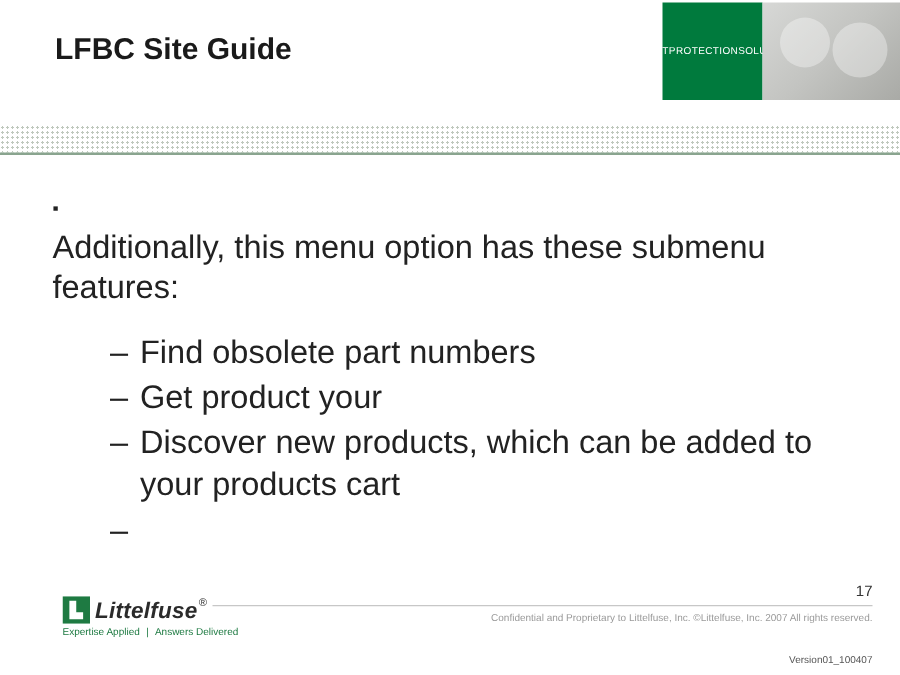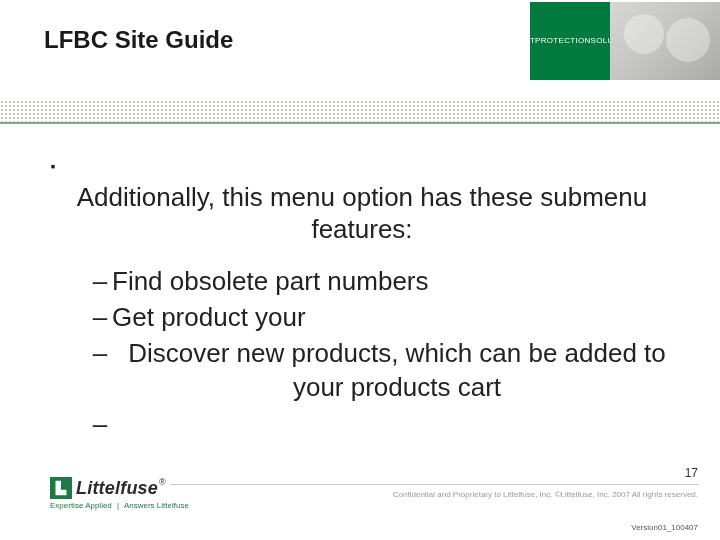--- a/index.html
+++ b/index.html
@@ -1,17 +1,17 @@
 <!DOCTYPE html>
 <html><head>
 <meta charset="utf-8">
 <style>
   * { margin: 0; padding: 0; box-sizing: border-box; }
   html, body { width: 720px; height: 540px; font-family: Arial, Helvetica, sans-serif; background: #fff; color: #222; }
-  .slide { position: relative; width: 720px; height: 540px; overflow: hidden; text-align: center; }
+  .slide { position: relative; width: 720px; height: 540px; overflow: hidden; }
 
   
   .header { position: relative; height: 100px; }
   .title { position: absolute; left: 44px; top: 26px; font-size: 24px; font-weight: bold; color: #1a1a1a; }
   .brand-block { position: absolute; right: 0; top: 2px; width: 190px; height: 78px; display: flex; }
   .brand-green { width: 80px; background: #007a3d; color: #fff; display: flex; flex-direction: row; justify-content: center; align-items: center; font-size: 8px; line-height: 1.35; letter-spacing: 0.3px; }
   .brand-photo { flex: 1; background: linear-gradient(135deg, #d7d8d6 0%, #c3c4c1 50%, #a9aaa6 100%); position: relative; overflow: hidden; }
   .brand-photo::before,
   .brand-photo::after { content: ""; position: absolute; border-radius: 50%; background: rgba(255,255,255,0.35); }
   .brand-photo::before { width: 40px; height: 40px; left: 14px; top: 12px; }
@@ -102,21 +102,21 @@
         <svg class="logo-mark" viewBox="0 0 24 24">
           <rect x="0" y="0" width="24" height="24" fill="#1e7a42"></rect>
           <path d="M6 4 L12 4 L12 14 L18 14 L18 20 L6 20 Z" fill="#ffffff"></path>
         </svg>
         <span class="logo-word">Littelfuse</span>
         <span class="logo-reg">®</span>
       </div>
       <div class="tagline">
         <span>Expertise Applied</span>
         <span class="tag-sep">|</span>
-        <span>Answers Littelfuse</span>
+        <span>Answers Delivered</span>
       </div>
     </div>
 
     <div class="legal">Confidential and Proprietary to Littelfuse, Inc. ©Littelfuse, Inc. 2007 All rights reserved.</div>
     <div class="version">Version01_100407</div>
   </div>
 
 </div>
 
 </body></html>

